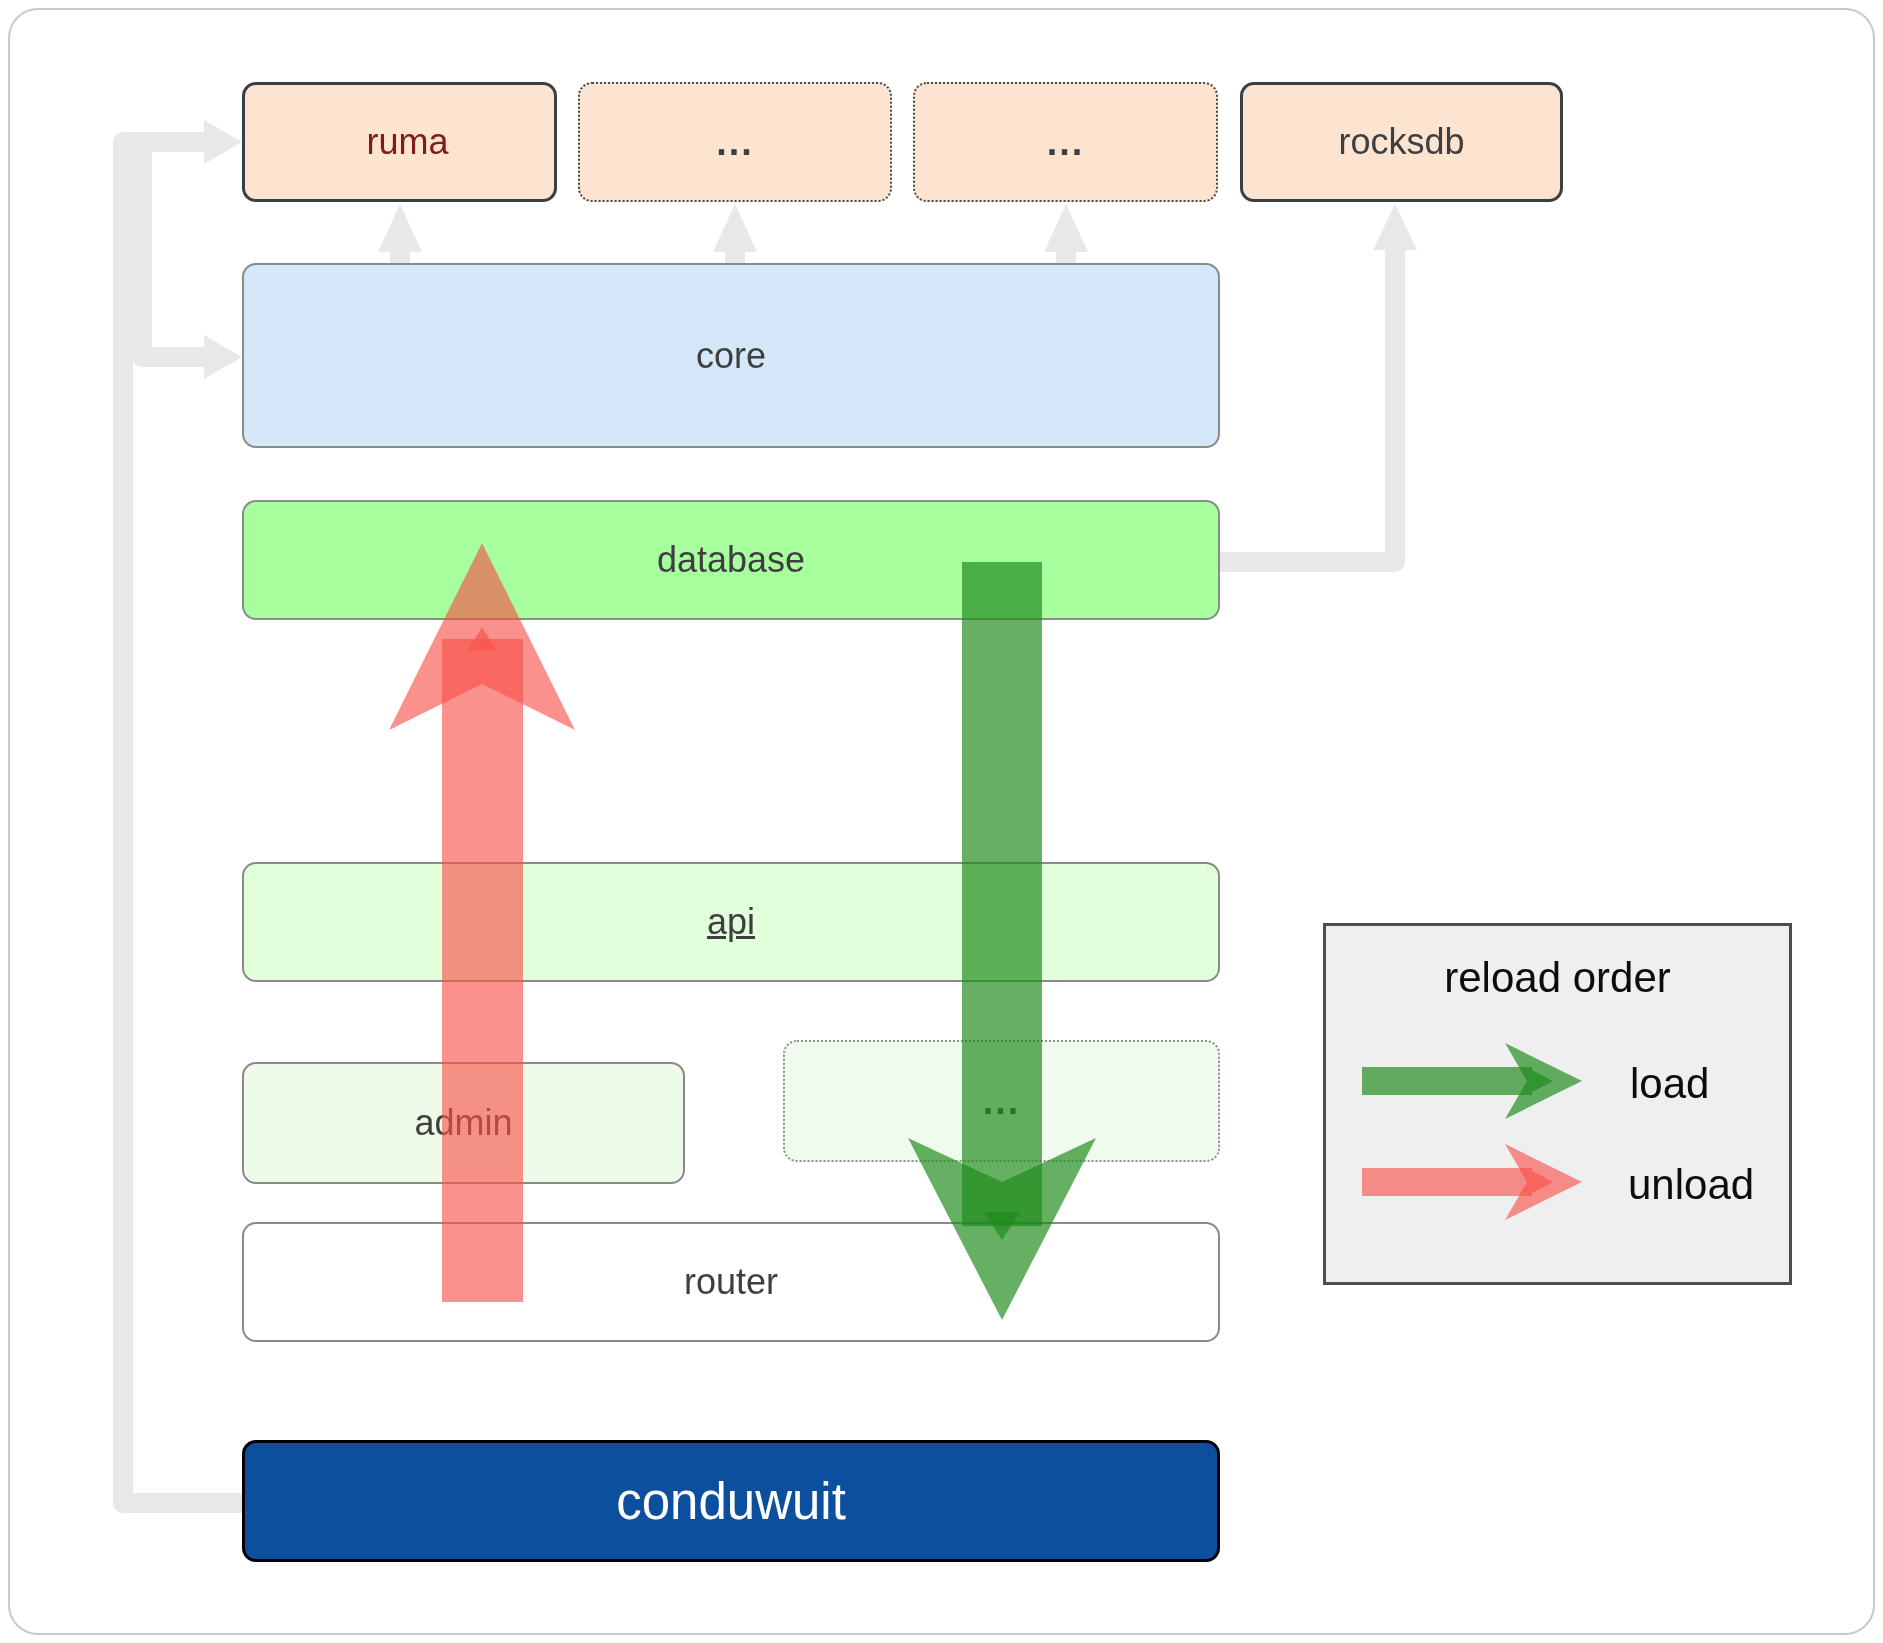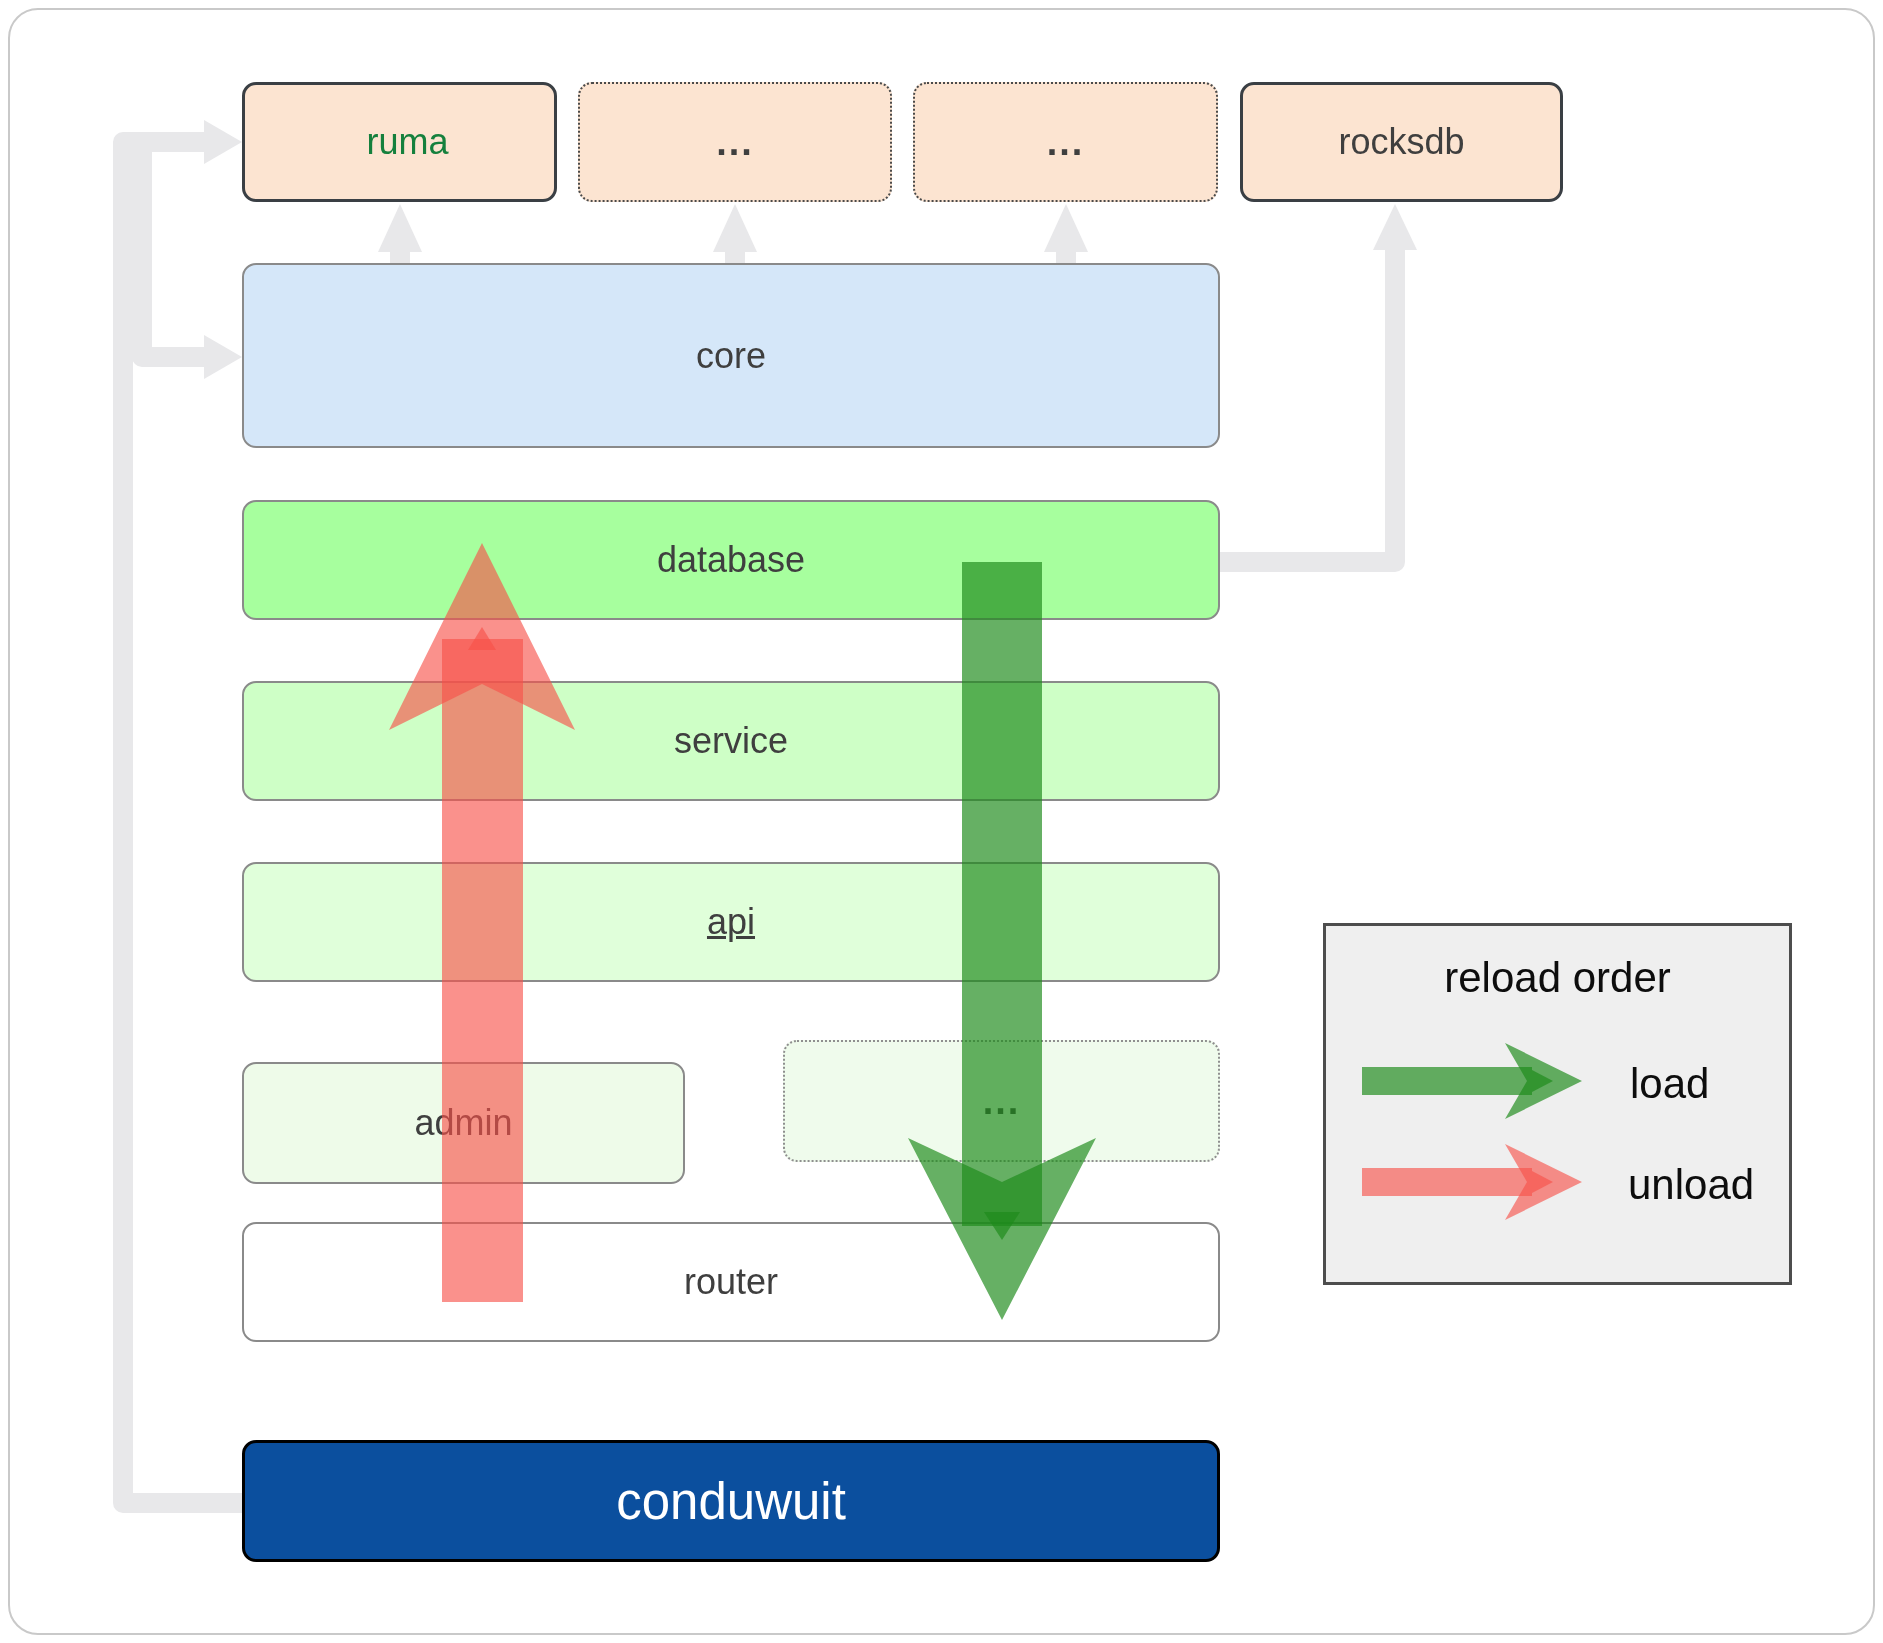--- a/index.html
+++ b/index.html
@@ -71,41 +71,38 @@
     <g fill="#e8e8ea">
       <polygon points="204,120 204,164 242,142"></polygon>
       <polygon points="204,335 204,379 242,357"></polygon>
       <polygon points="1373,250 1417,250 1395,204"></polygon>
       <polygon points="378,252 422,252 400,204"></polygon>
       <polygon points="713,252 757,252 735,204"></polygon>
       <polygon points="1044,252 1088,252 1066,204"></polygon>
     </g>
   </svg>
 
-  <div class="node solid-dark" id="node-ruma" style="background-color: rgb(252, 228, 209); color: #15803d; padding-left: 16px;">
+  <div class="node solid-dark" id="node-ruma" style="background-color: rgb(252, 228, 209); color: #7f1d1d; padding-left: 16px;">
     <span class="lbl">ruma</span>
   </div>
   <div class="node dotted-dark" id="node-dots1" style="background-color: rgb(252, 228, 209); color: rgb(63, 63, 63);">
     <span class="lbl dots">...</span>
   </div>
   <div class="node dotted-dark" id="node-dots2" style="background-color: rgb(252, 228, 209); color: rgb(63, 63, 63);">
     <span class="lbl dots">...</span>
   </div>
   <div class="node solid-dark" id="node-rocksdb" style="background-color: rgb(252, 228, 209); color: rgb(63, 63, 63);">
     <span class="lbl">rocksdb</span>
   </div>
 
   <div class="node solid-gray" id="node-core" style="background-color: rgb(213, 231, 249); color: rgb(63, 63, 63);">
     <span class="lbl">core</span>
   </div>
   <div class="node solid-gray" id="node-database" style="background-color: rgb(167, 255, 158); color: rgb(63, 63, 63);">
     <span class="lbl">database</span>
-  </div>
-  <div class="node solid-gray" id="node-service" style="background-color: rgb(206, 255, 198); color: rgb(63, 63, 63);">
-    <span class="lbl">service</span>
   </div>
   <div class="node solid-gray" id="node-api" style="background-color: rgb(224, 255, 218); color: rgb(63, 63, 63);">
     <span class="lbl">api</span>
   </div>
   <div class="node solid-gray" id="node-admin" style="background-color: rgb(238, 251, 233); color: rgb(63, 63, 63);">
     <span class="lbl">admin</span>
   </div>
   <div class="node dotted-gray" id="node-dots3" style="background-color: rgb(239, 251, 236); color: rgb(63, 63, 63);">
     <span class="lbl dots">...</span>
   </div>

